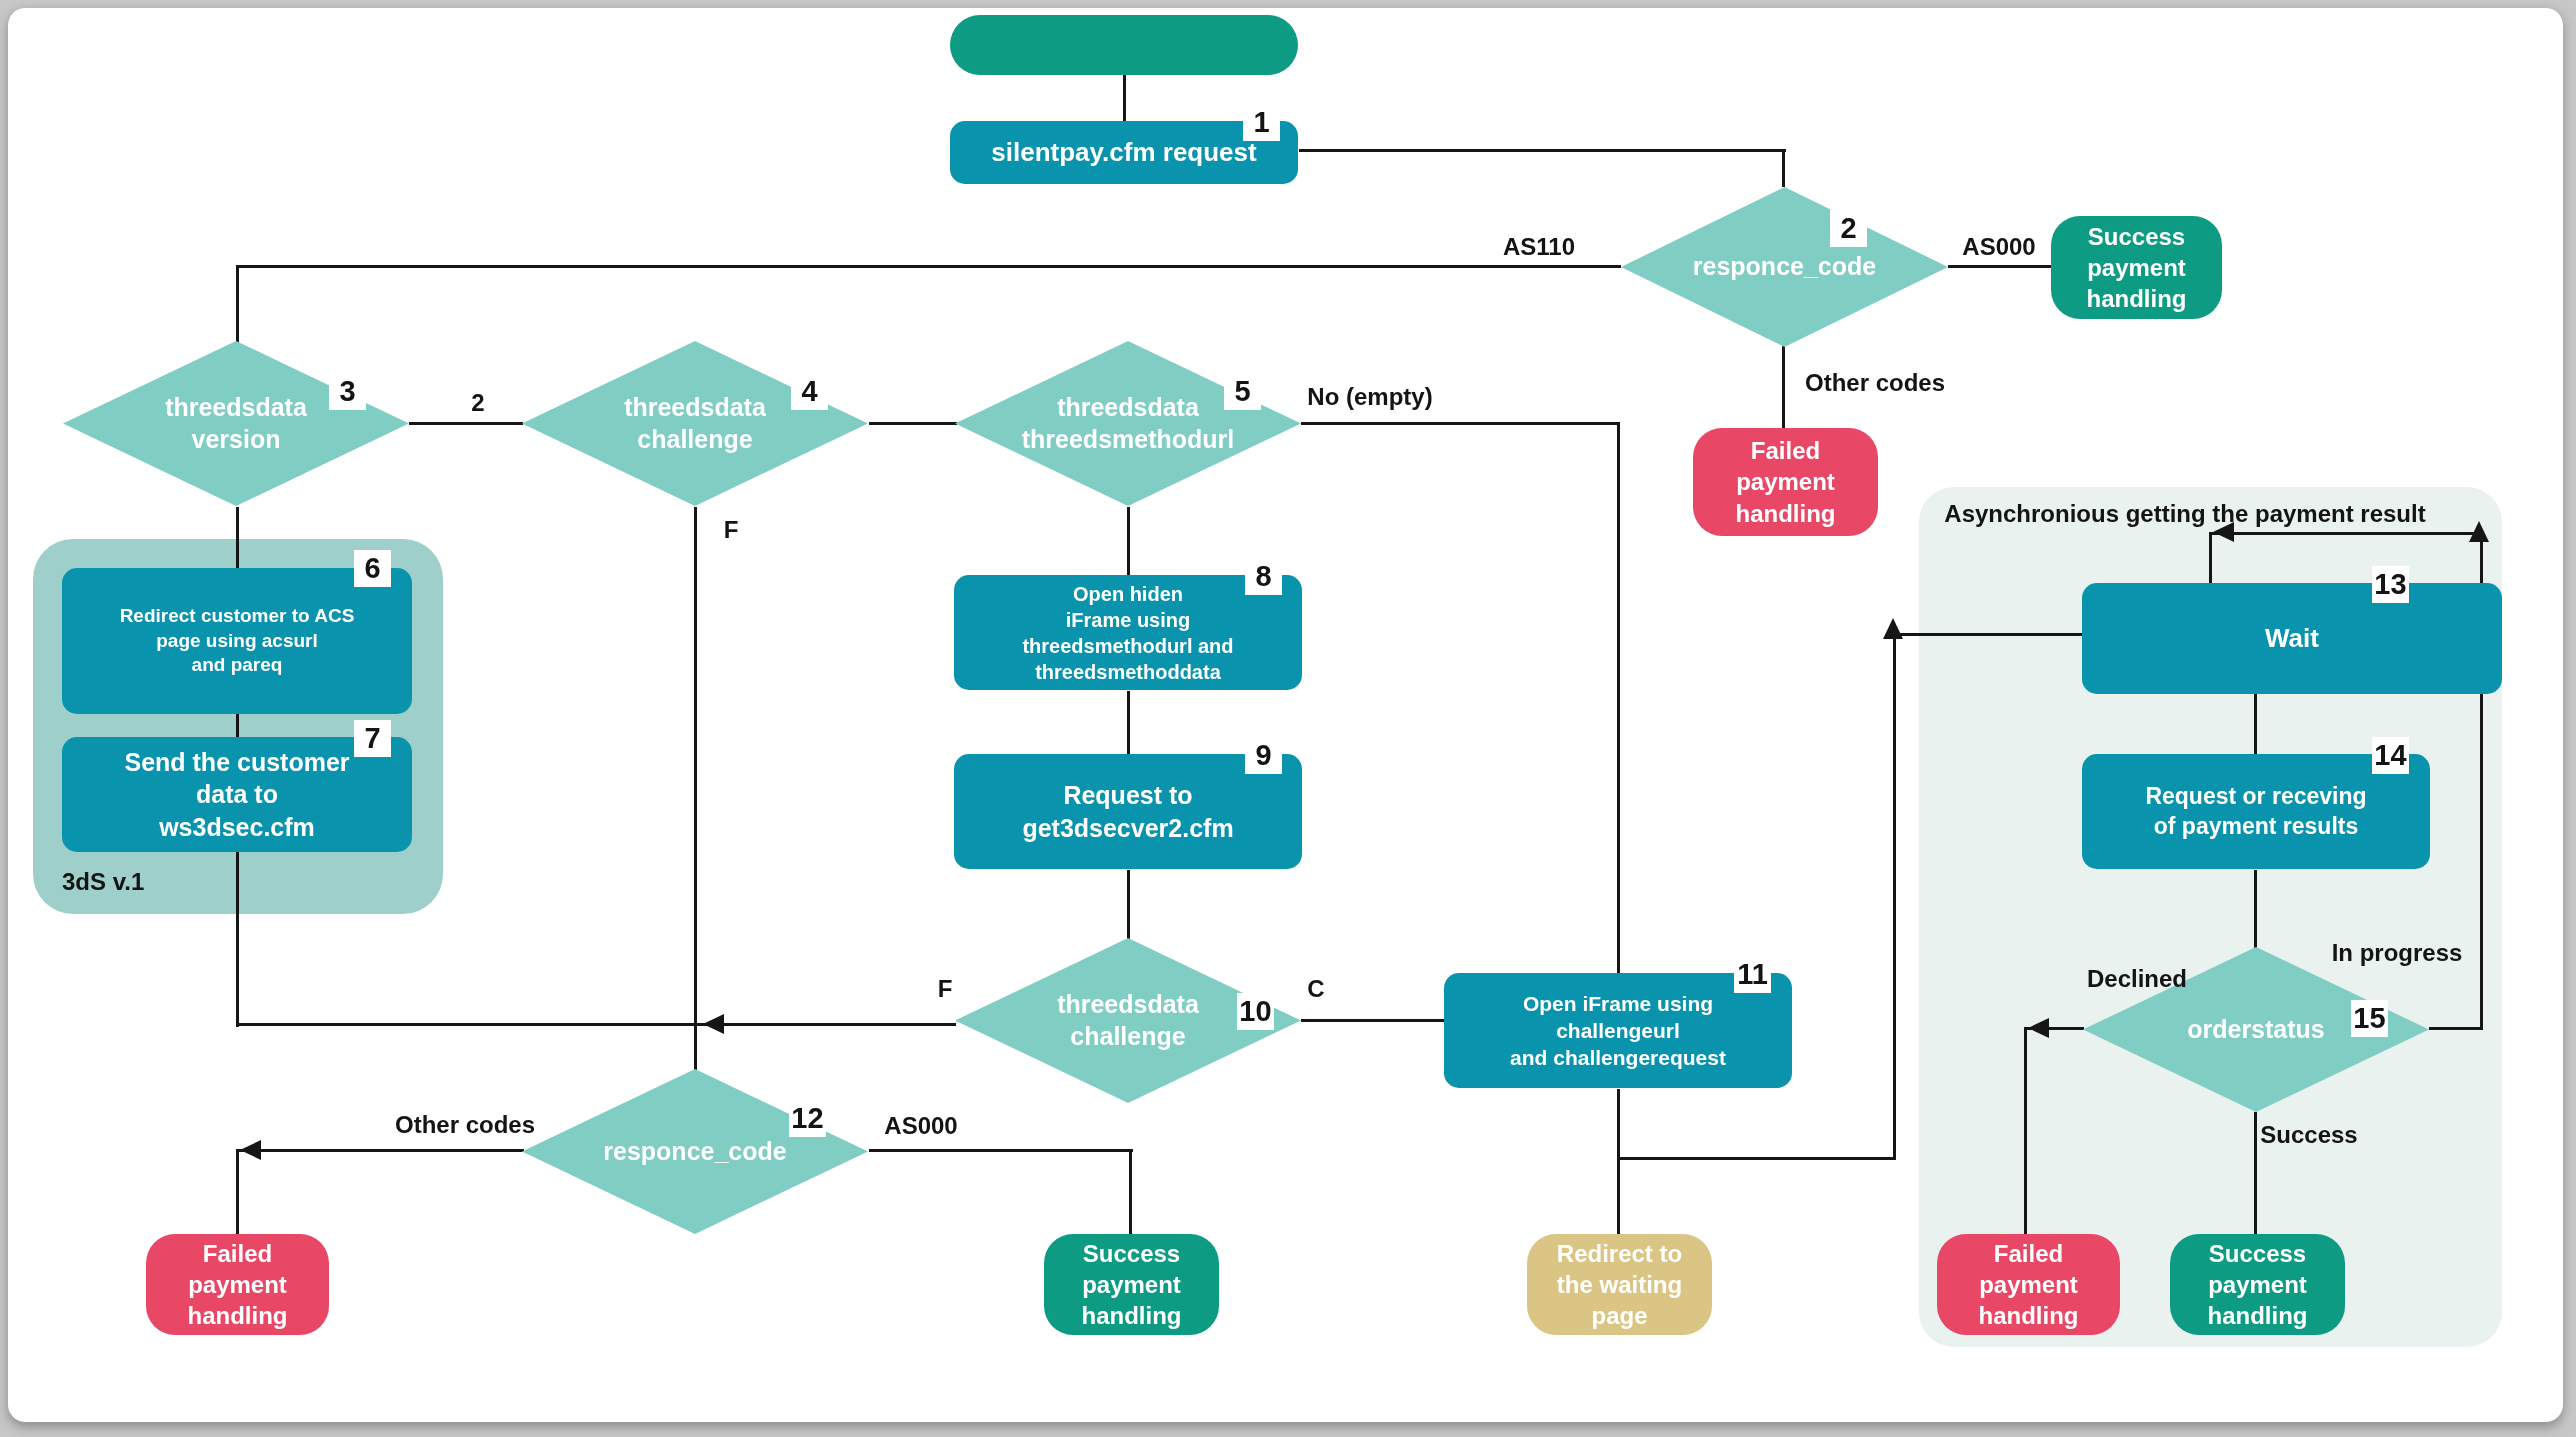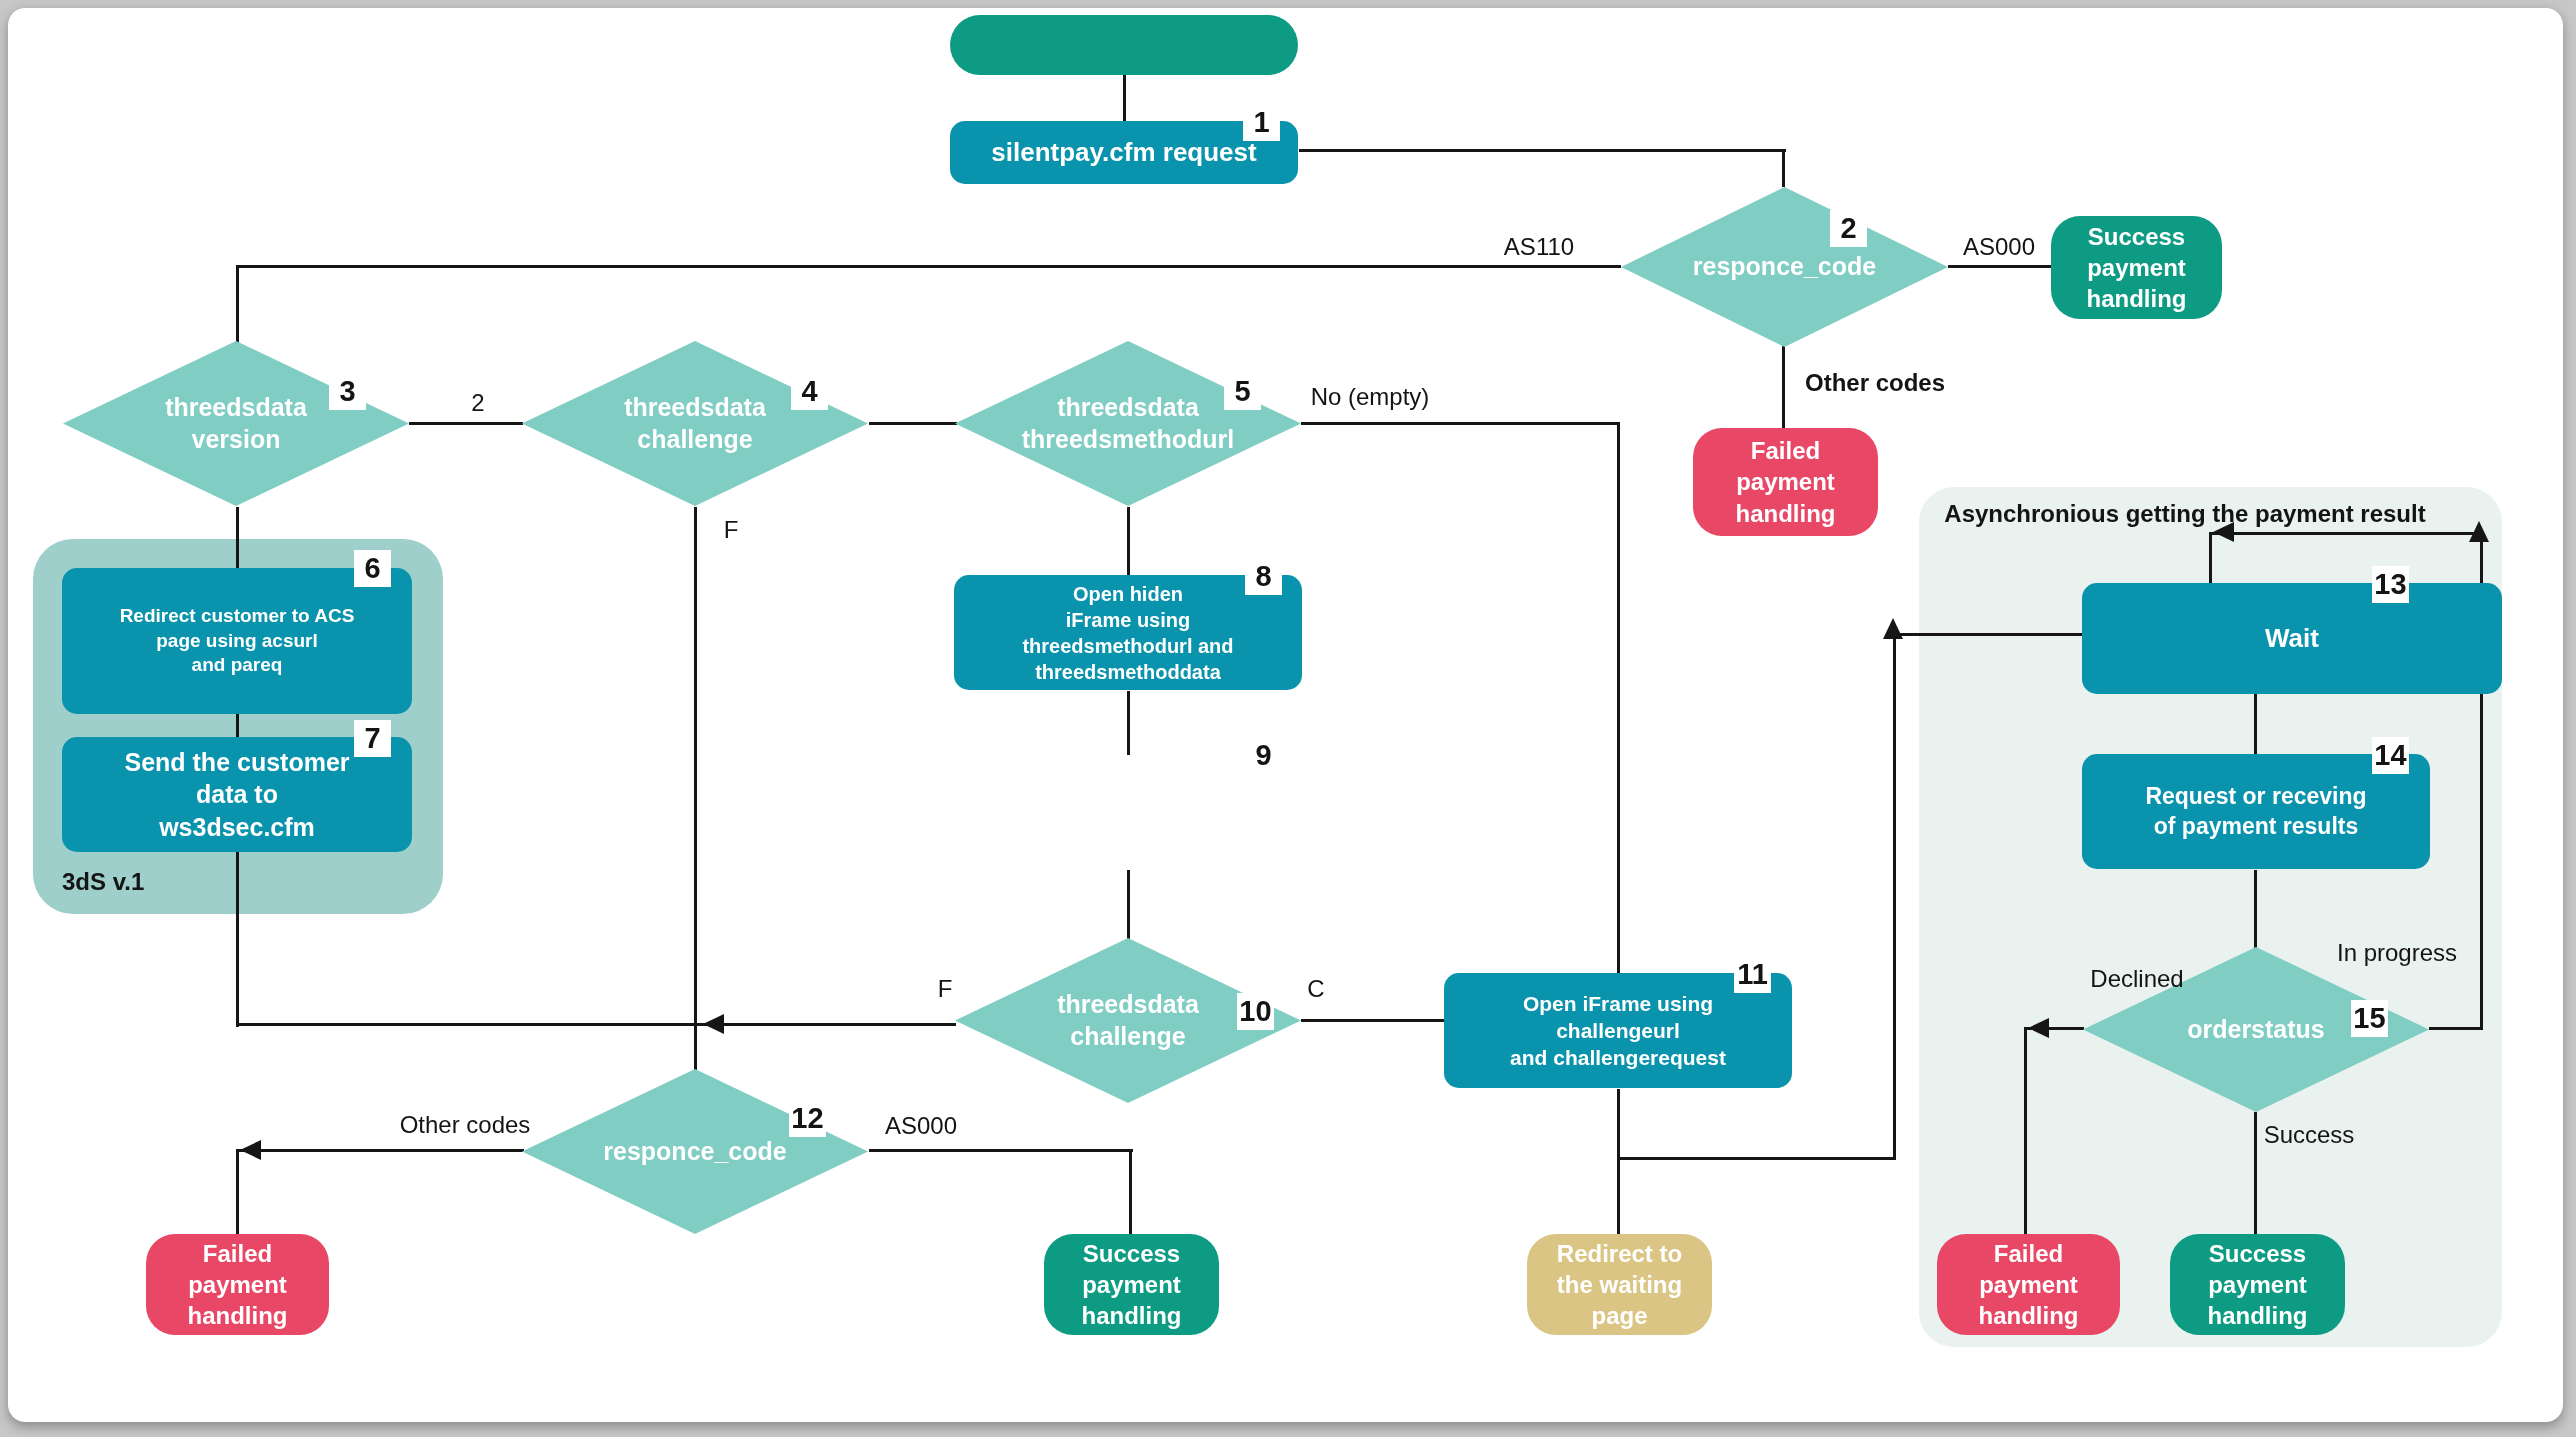--- a/index.html
+++ b/index.html
@@ -19,21 +19,21 @@
        justify-content:center;text-align:center;font-weight:700;white-space:pre-line;line-height:1.3;border-radius:15px;}
   .dia{position:absolute;background:#80cdc3;color:#fff;display:flex;align-items:center;
        justify-content:center;text-align:center;font-weight:700;white-space:pre-line;line-height:1.25;
        clip-path:polygon(50% 0,100% 50%,50% 100%,0 50%);font-size:25px;}
   .term{position:absolute;color:#fff;display:flex;align-items:center;justify-content:center;
         text-align:center;font-weight:700;white-space:pre-line;border-radius:29px;
         font-size:24px;line-height:1.3;}
   .pill{position:absolute;background:#0e9b83;border-radius:38px;}
   .badge{position:absolute;width:37px;height:37px;background:#ffffff;color:#141414;display:flex;
          align-items:center;justify-content:center;font-weight:800;font-size:29px;}
-  .elabel{position:absolute;color:#141414;font-weight:400;font-size:24px;white-space:nowrap;
+  .elabel{position:absolute;color:#141414;font-weight:700;font-size:24px;white-space:nowrap;
           transform:translate(-50%,-50%);}
   .elabelL{position:absolute;color:#141414;font-weight:700;font-size:24px;white-space:nowrap;}
   .ptitle{position:absolute;transform:translateX(-50%);font-weight:700;font-size:24px;color:#141414;white-space:nowrap;}
   .clabel{position:absolute;font-weight:700;font-size:24px;color:#141414;}
 </style>
 </head>
 <body>
 
 <div class="canvas">
   <div class="sheet"></div>
@@ -105,20 +105,22 @@
   <div class="box" style="left:62px;top:568px;width:350px;height:146px;font-size:19px;">Redirect customer to ACS
 page using acsurl
 and pareq</div>
   <div class="box" style="left:62px;top:737px;width:350px;height:115px;font-size:25px;">Send the customer
 data to
 ws3dsec.cfm</div>
   <div class="box" style="left:954px;top:575px;width:348px;height:115px;font-size:20px;">Open hiden
 iFrame using
 threedsmethodurl and
 threedsmethoddata</div>
+  <div class="box" style="left:954px;top:754px;width:348px;height:115px;font-size:25px;">Request to
+get3dsecver2.cfm</div>
   <div class="dia" style="left:955px;top:938px;width:346px;height:165px;">threedsdata
 challenge</div>
   <div class="box" style="left:1444px;top:973px;width:348px;height:115px;font-size:21px;">Open iFrame using
 challengeurl
 and challengerequest</div>
   <div class="dia" style="left:522px;top:1069px;width:346px;height:165px;">responce_code</div>
   <div class="term" style="left:146px;top:1234px;width:183px;height:101px;background:#e94766;">Failed
 payment
 handling</div>
   <div class="term" style="left:1044px;top:1234px;width:175px;height:101px;background:#0e9b83;">Success

